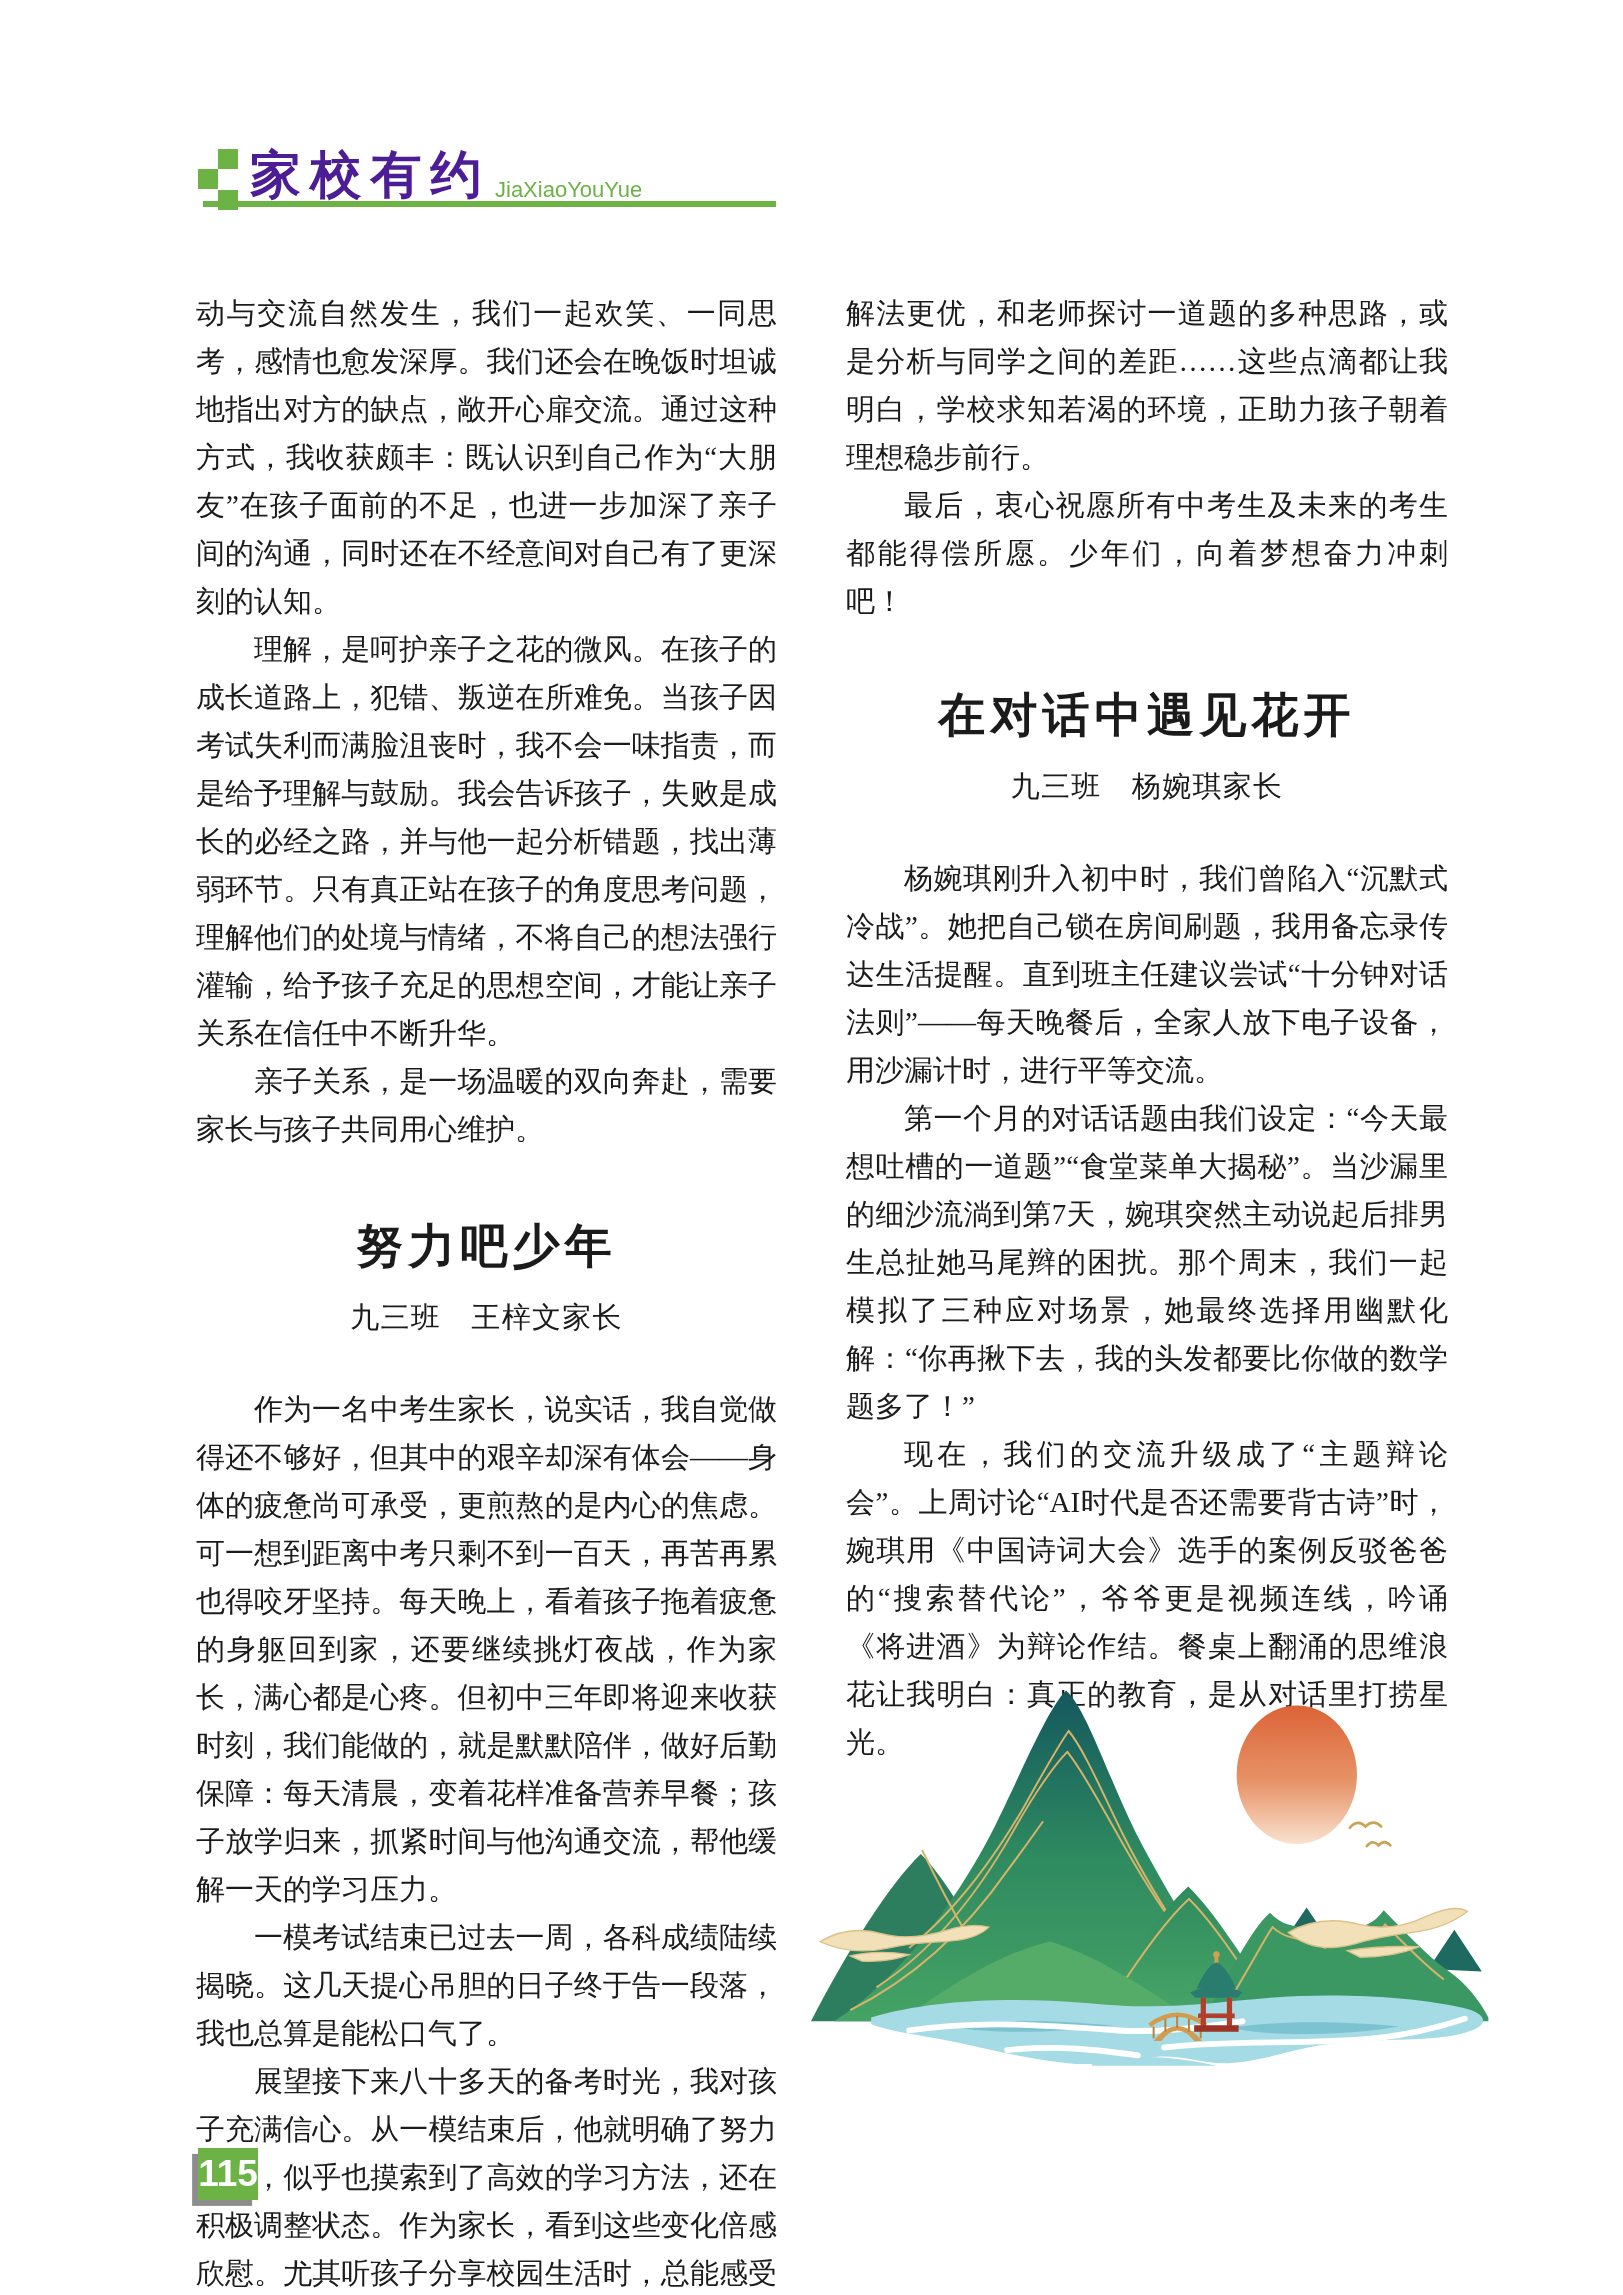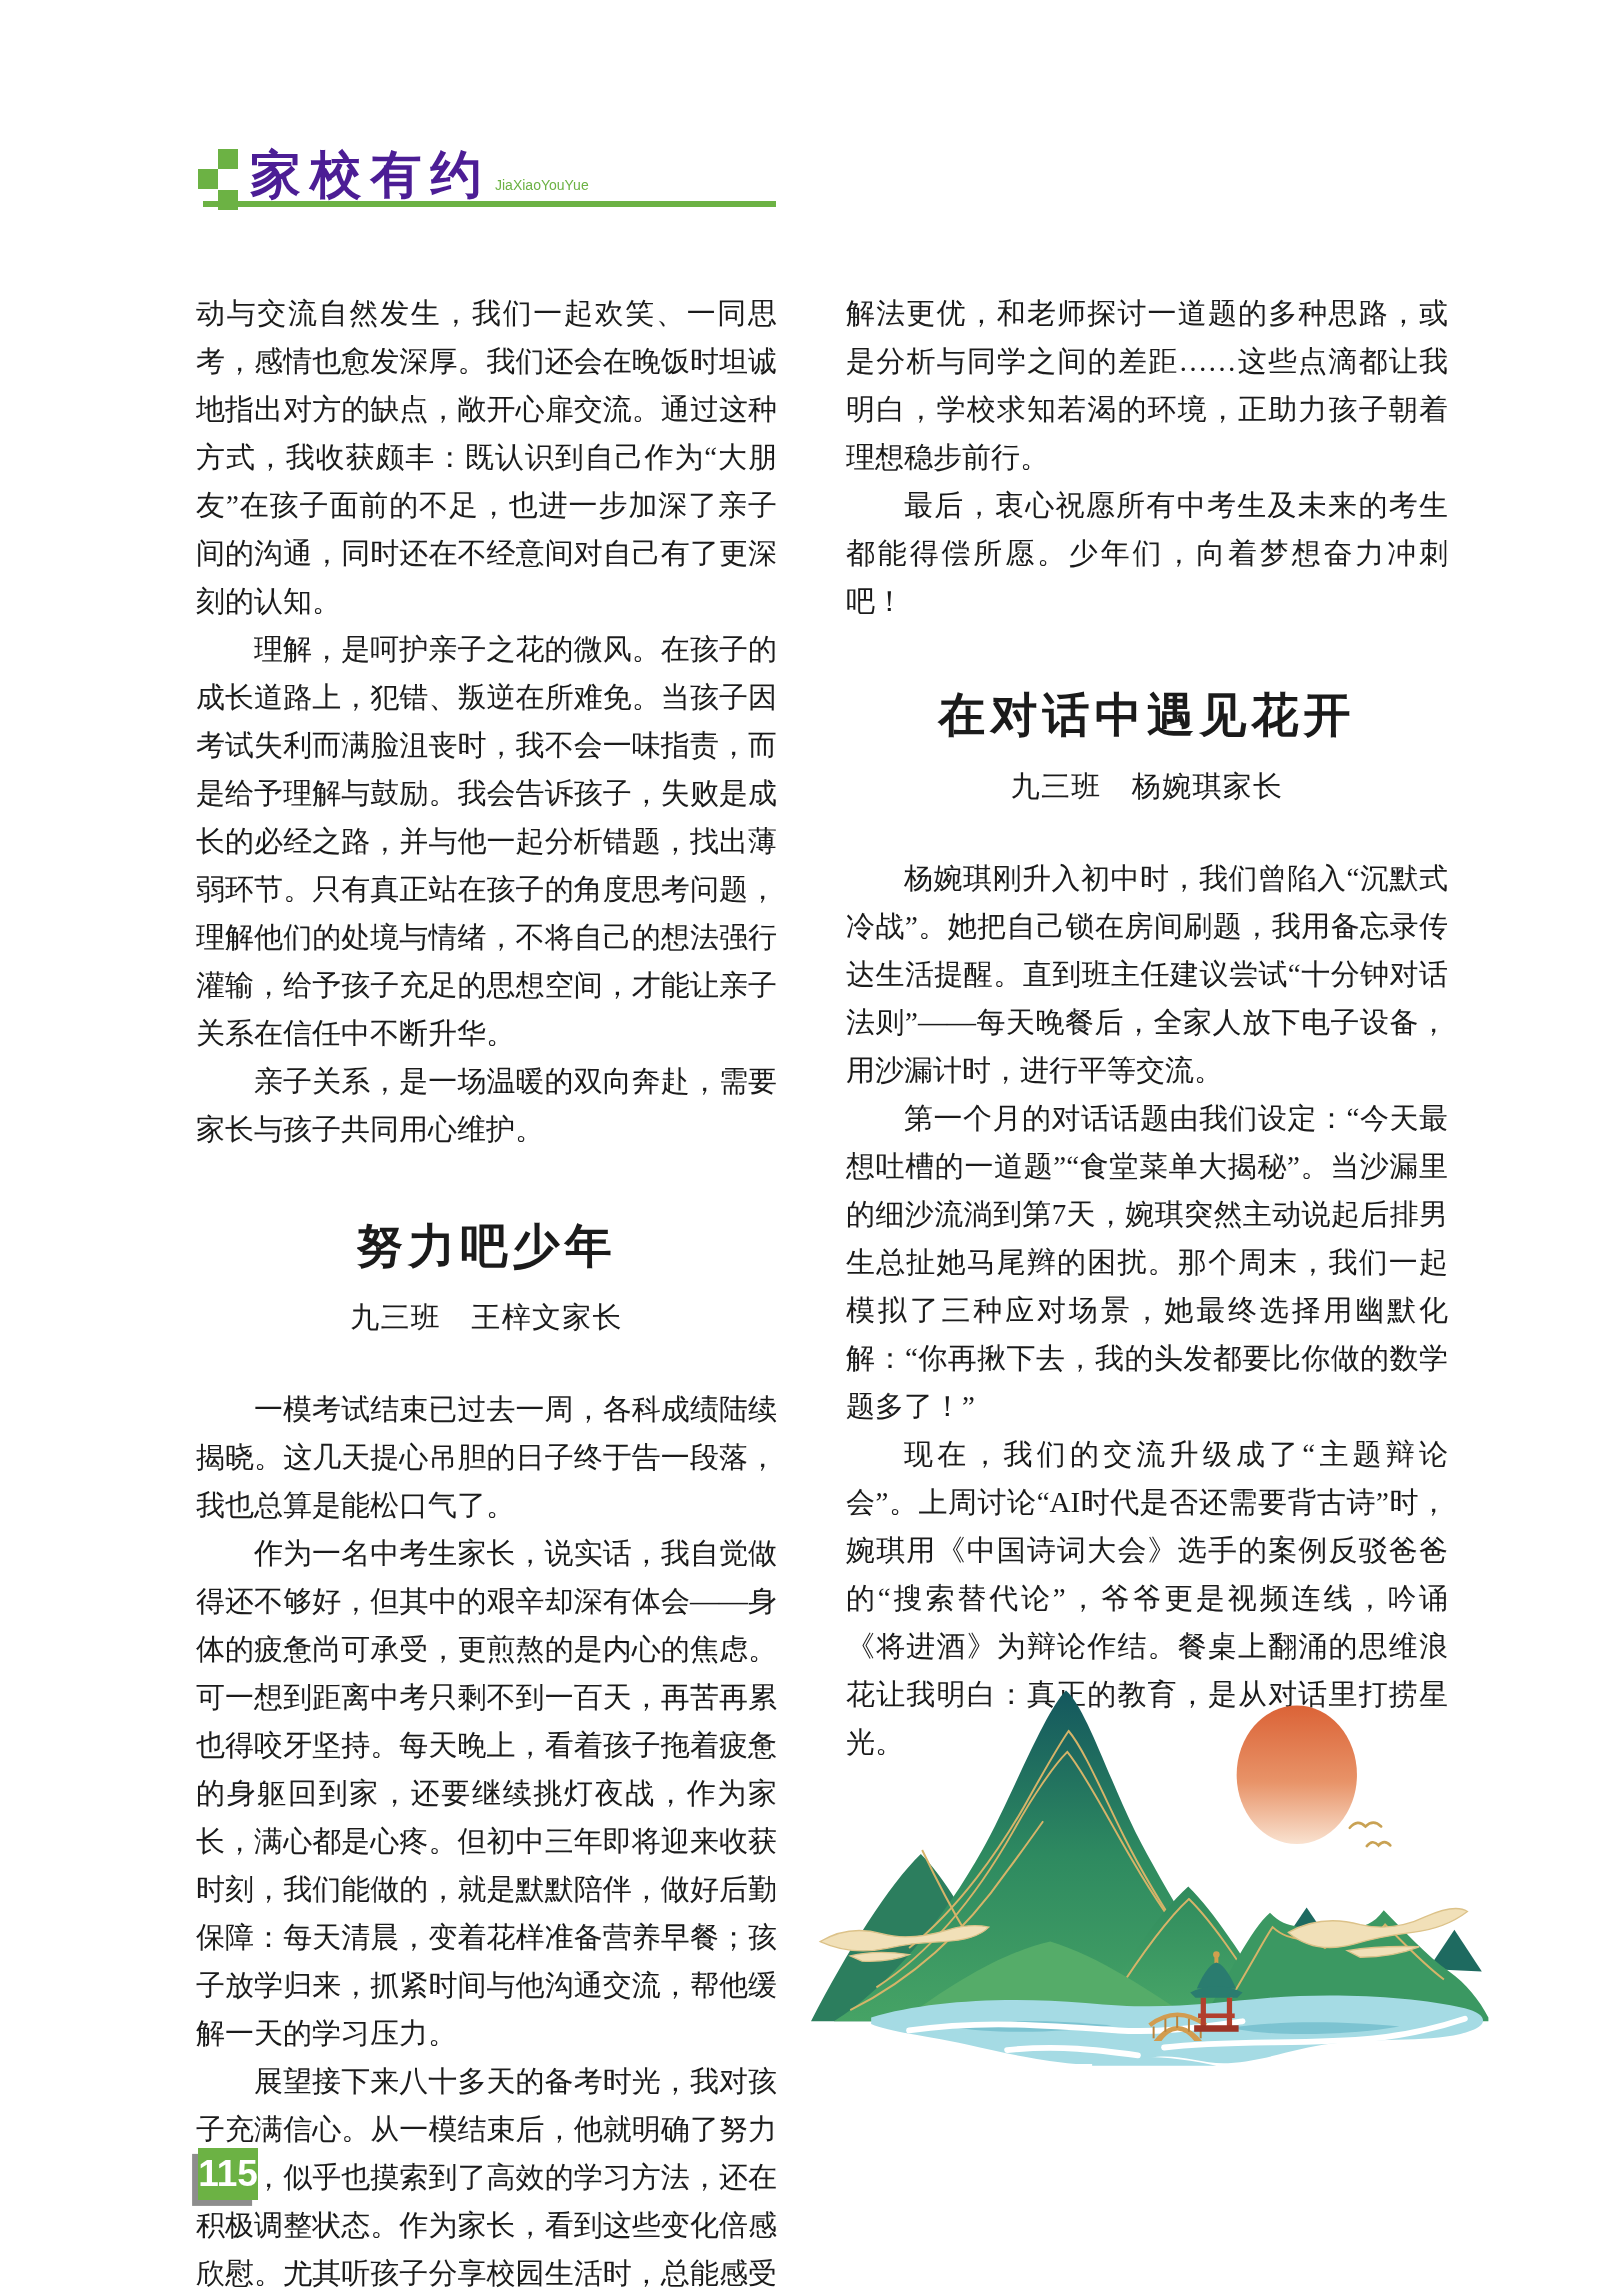--- a/index.html
+++ b/index.html
@@ -18,21 +18,21 @@
   .sq-b{left:198px;top:169px;width:20px;height:20px;}
   .sq-c{left:218px;top:190px;width:20px;height:20px;}
   .brand-title{
     position:absolute;left:250px;top:147px;
     font-size:51px;line-height:56px;font-weight:bold;
     color:#4c1d95;letter-spacing:9.2px;white-space:nowrap;
   }
   .brand-sub{
     position:absolute;left:495px;top:177px;
     font-family:"Liberation Sans","DejaVu Sans",sans-serif;
-    font-size:14px;color:#6cb244;white-space:nowrap;
+    font-size:22px;color:#6cb244;white-space:nowrap;
   }
   .brand-rule{position:absolute;left:203px;top:201px;width:573px;height:5.9px;background:#6cb244;}
 
   
   .column{
     position:absolute;top:289px;
     font-size:29px;line-height:48px;
     text-align:justify;
     color:#1b1b1b;
   }
@@ -82,22 +82,22 @@
   <p class="no-indent">动与交流自然发生，我们一起欢笑、一同思考，感情也愈发深厚。我们还会在晚饭时坦诚地指出对方的缺点，敞开心扉交流。通过这种方式，我收获颇丰：既认识到自己作为“大朋友”在孩子面前的不足，也进一步加深了亲子间的沟通，同时还在不经意间对自己有了更深刻的认知。</p>
   <div>
       <p>理解，是呵护亲子之花的微风。在孩子的成长道路上，犯错、叛逆在所难免。当孩子因考试失利而满脸沮丧时，我不会一味指责，而是给予理解与鼓励。我会告诉孩子，失败是成长的必经之路，并与他一起分析错题，找出薄弱环节。只有真正站在孩子的角度思考问题，理解他们的处境与情绪，不将自己的想法强行灌输，给予孩子充足的思想空间，才能让亲子关系在信任中不断升华。</p>
       <p>亲子关系，是一场温暖的双向奔赴，需要家长与孩子共同用心维护。</p>
     </div>
   <div class="article-header">
     <div class="article-title">努力吧少年</div>
     <div class="article-byline">九三班　王梓文家长</div>
   </div>
   <div class="article-body">
+      <p>作为一名中考生家长，说实话，我自觉做得还不够好，但其中的艰辛却深有体会——身体的疲惫尚可承受，更煎熬的是内心的焦虑。可一想到距离中考只剩不到一百天，再苦再累也得咬牙坚持。每天晚上，看着孩子拖着疲惫的身躯回到家，还要继续挑灯夜战，作为家长，满心都是心疼。但初中三年即将迎来收获时刻，我们能做的，就是默默陪伴，做好后勤保障：每天清晨，变着花样准备营养早餐；孩子放学归来，抓紧时间与他沟通交流，帮他缓解一天的学习压力。</p>
       <p>一模考试结束已过去一周，各科成绩陆续揭晓。这几天提心吊胆的日子终于告一段落，我也总算是能松口气了。</p>
-      <p>作为一名中考生家长，说实话，我自觉做得还不够好，但其中的艰辛却深有体会——身体的疲惫尚可承受，更煎熬的是内心的焦虑。可一想到距离中考只剩不到一百天，再苦再累也得咬牙坚持。每天晚上，看着孩子拖着疲惫的身躯回到家，还要继续挑灯夜战，作为家长，满心都是心疼。但初中三年即将迎来收获时刻，我们能做的，就是默默陪伴，做好后勤保障：每天清晨，变着花样准备营养早餐；孩子放学归来，抓紧时间与他沟通交流，帮他缓解一天的学习压力。</p>
       <p>展望接下来八十多天的备考时光，我对孩子充满信心。从一模结束后，他就明确了努力方向，似乎也摸索到了高效的学习方法，还在积极调整状态。作为家长，看到这些变化倍感欣慰。尤其听孩子分享校园生活时，总能感受到浓厚的学习氛围：他会兴奋地讲述与同学争论哪道题的</p>
     </div>
 </section>
 
 <section class="column col-right">
   <p class="no-indent">解法更优，和老师探讨一道题的多种思路，或是分析与同学之间的差距……这些点滴都让我明白，学校求知若渴的环境，正助力孩子朝着理想稳步前行。</p>
   <div>
       <p>最后，衷心祝愿所有中考生及未来的考生都能得偿所愿。少年们，向着梦想奋力冲刺吧！</p>
     </div>
   <div class="article-header">

